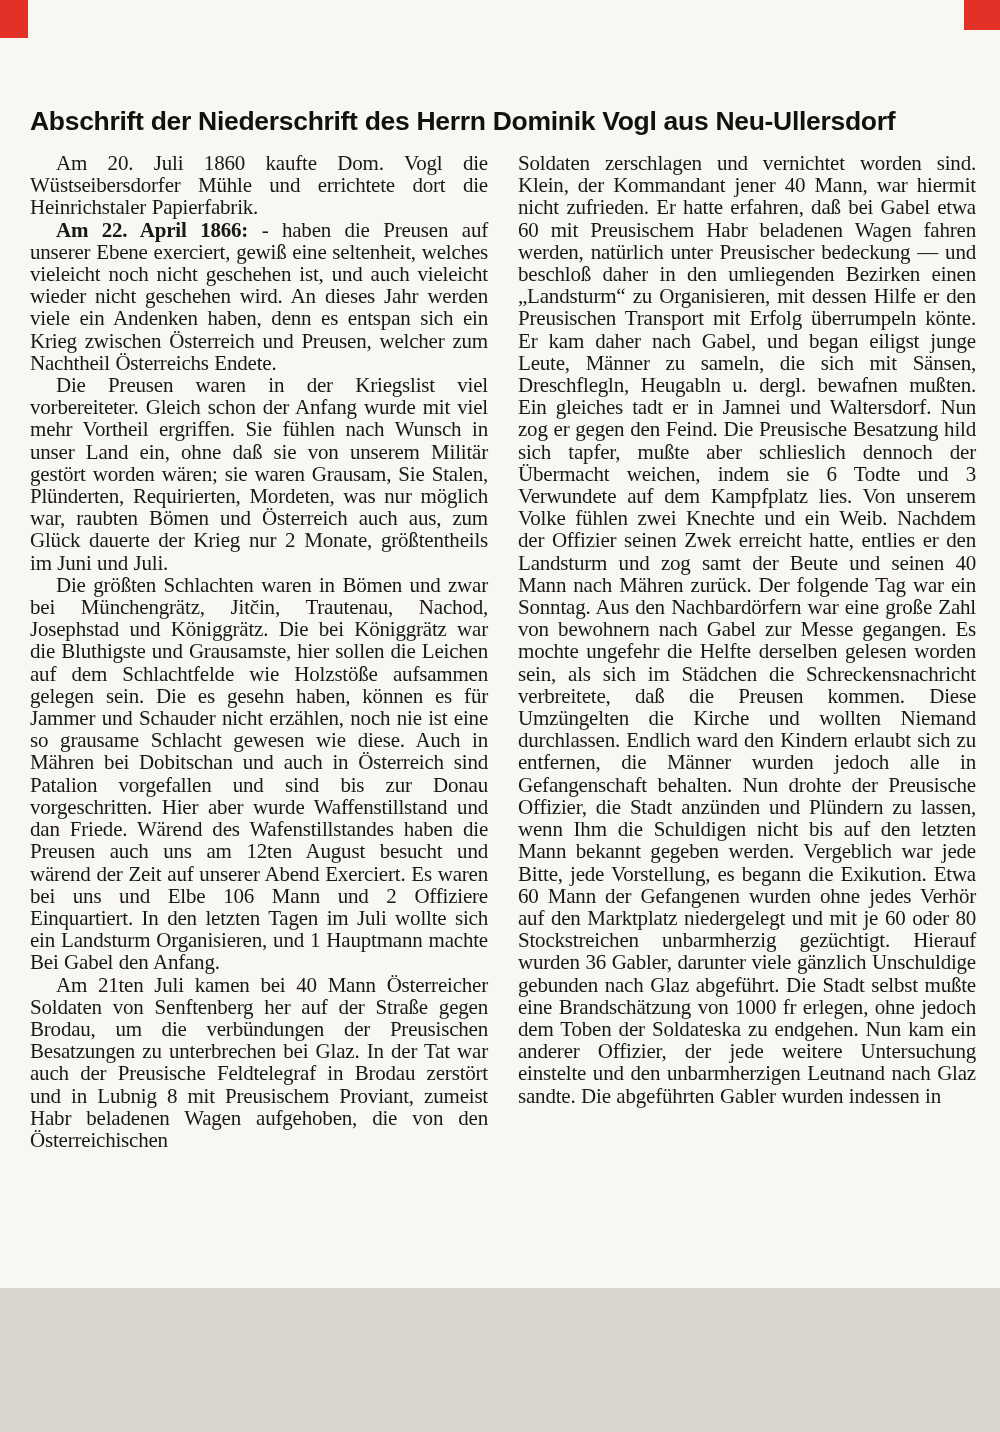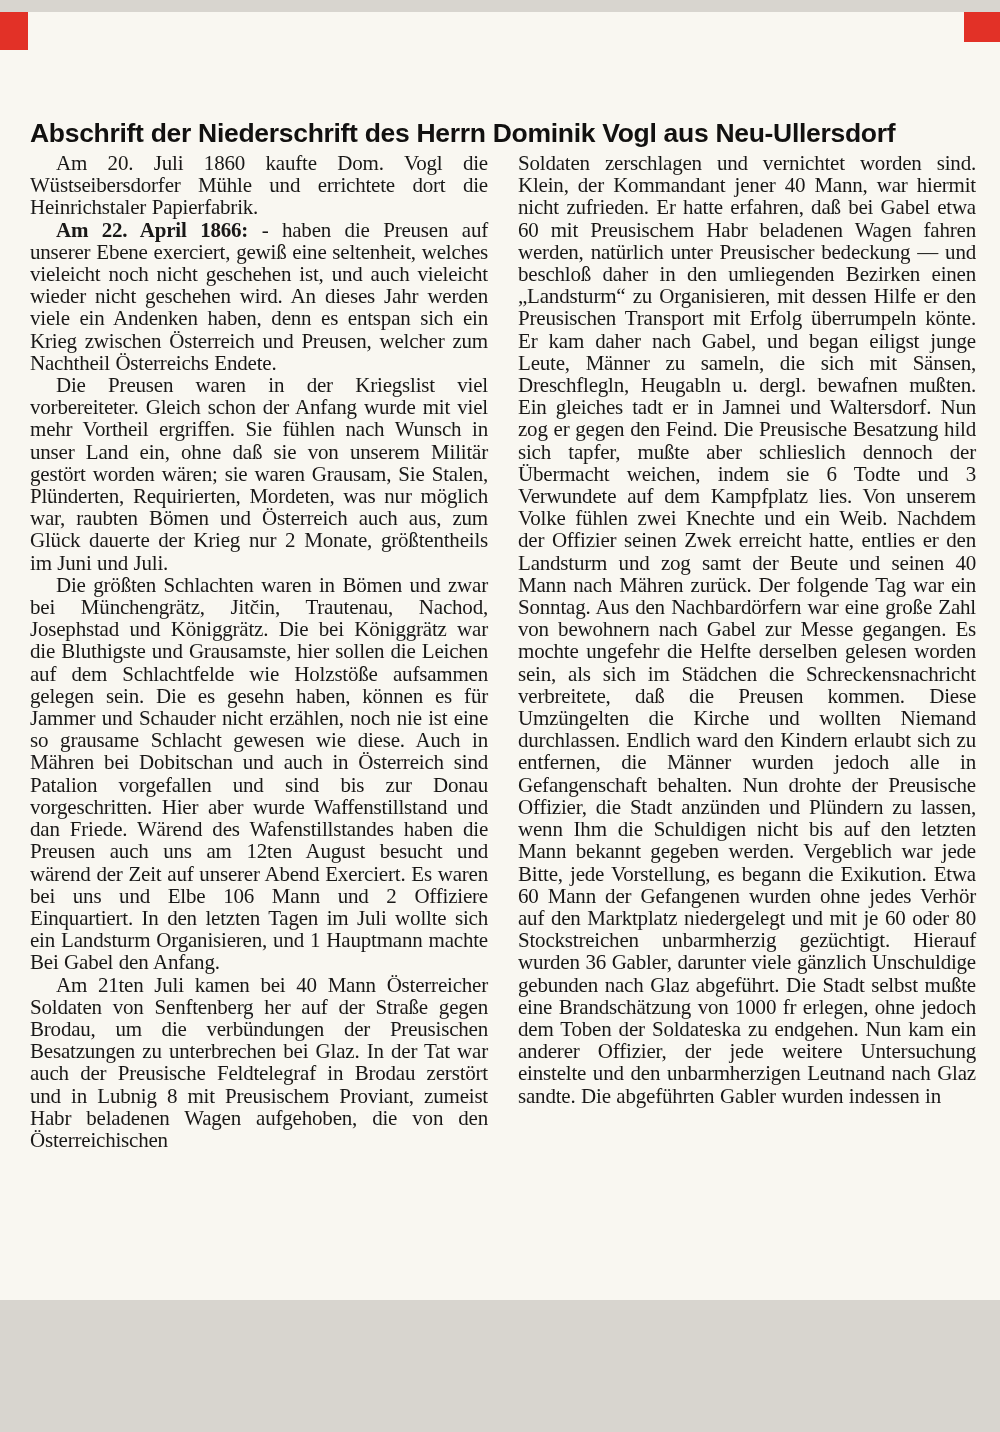--- a/index.html
+++ b/index.html
@@ -8,21 +8,20 @@
     background: #d8d5cf;
   }
   .page {
     position: relative;
     width: 1000px;
     height: 1288px;
     background: #f9f7f1;
     overflow: hidden;
     color: #191817;
     font-family: "Liberation Serif", serif;
-    margin-top: 12px;
   }
   
   .mark {
     position: absolute;
   }
   .mark.tl { left: 0; top: 0; width: 28px; height: 38px; }
   .mark.tr { right: 0; top: 0; width: 36px; height: 30px; }
   .mark.br { right: 0; top: 1388px; width: 14px; height: 28px; }
 
   .title {
@@ -33,21 +32,21 @@
     font-family: "Liberation Sans", sans-serif;
     font-weight: bold;
     font-size: 26.5px;
     letter-spacing: -0.3px;
     white-space: nowrap;
     color: #121110;
   }
   .columns {
     position: absolute;
     left: 30px;
-    top: 140px;
+    top: 152px;
     width: 946px;
     display: flex;
     gap: 30px;
   }
   .col {
     flex: 1 1 0;
     font-size: 21px;
     line-height: 22.2px;
     text-align: justify;
     letter-spacing: -0.2px;

